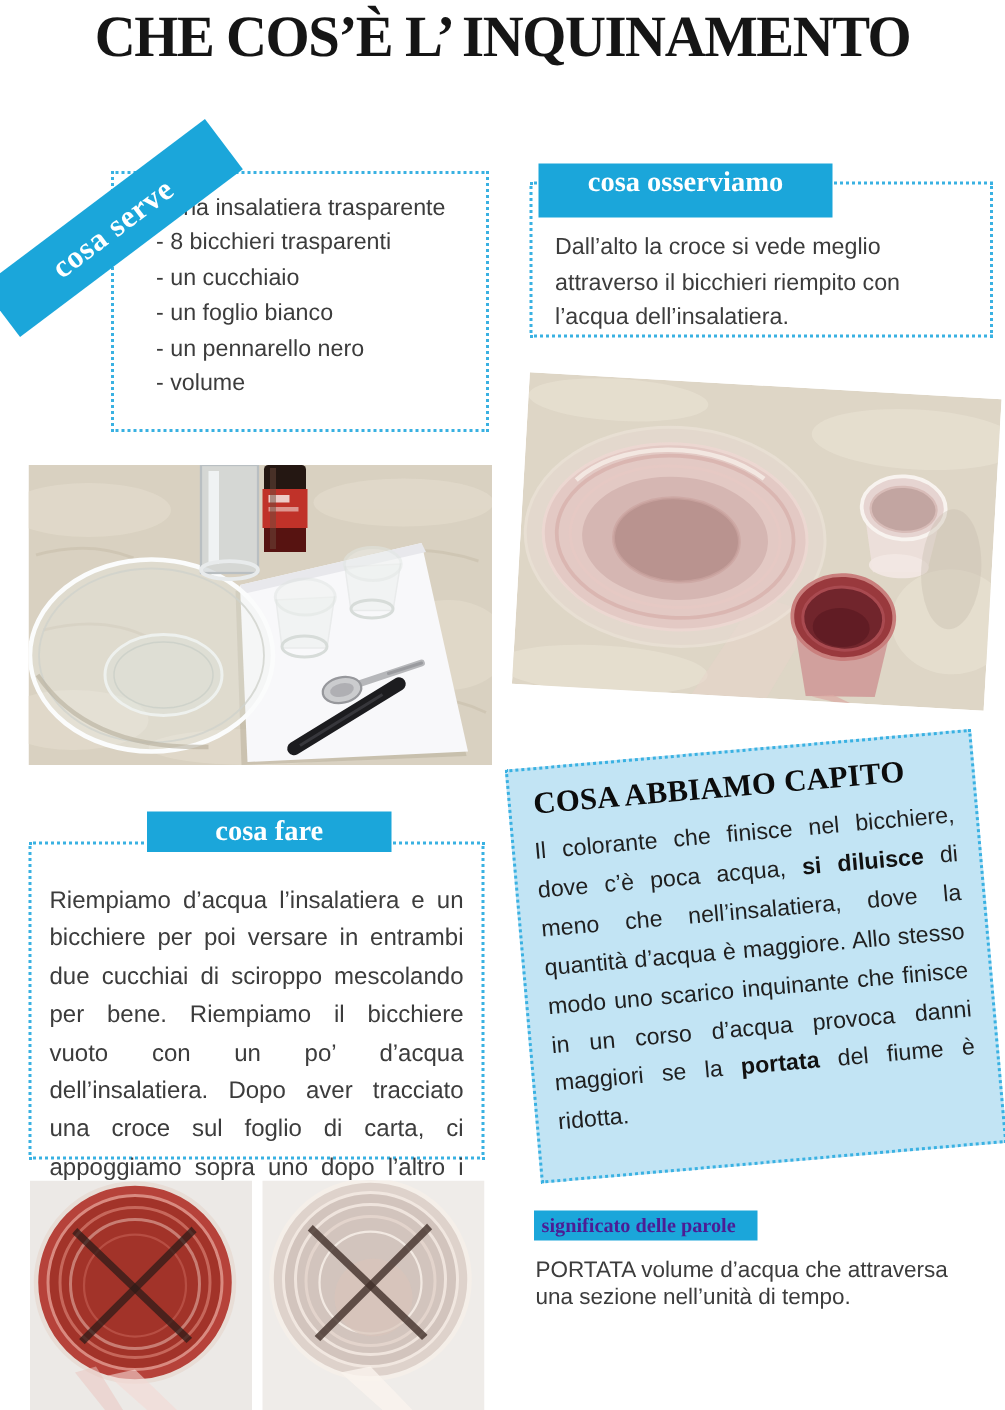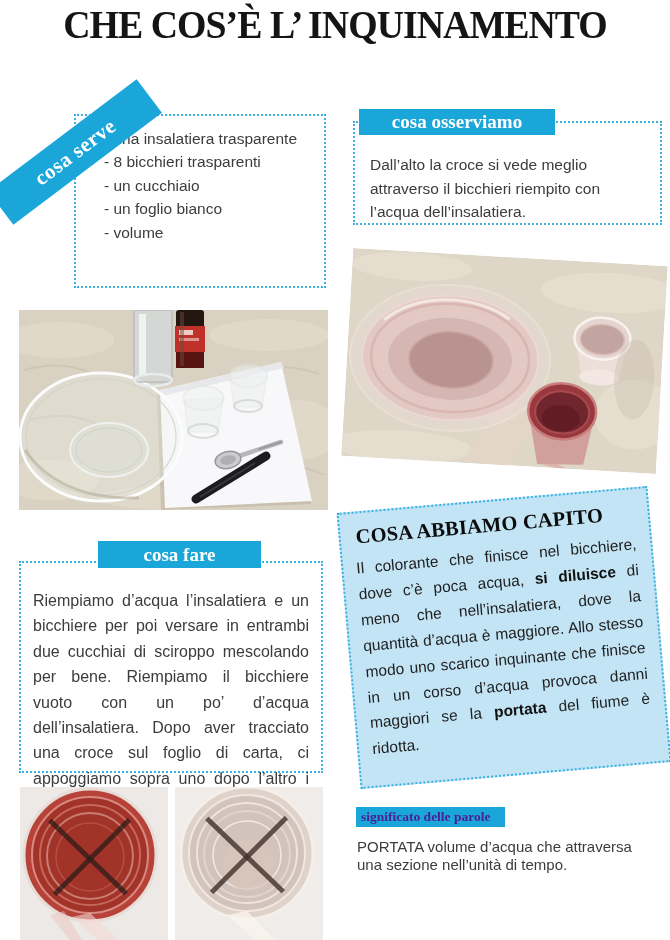--- a/index.html
+++ b/index.html
@@ -10,21 +10,21 @@
   .page-title {
     position:absolute; top:2px; left:0; width:670px; text-align:center;
     font-family:"Liberation Serif", serif; font-weight:bold; font-size:39px;
     color:#151515; letter-spacing:-1px; transform:scaleX(0.97); margin:0;
   }
   .blue-bar {
     position:absolute; background:#1ba6da; color:#ffffff;
     font-family:"Liberation Serif", serif; font-weight:bold; font-size:19px;
     text-align:center; z-index:3;
   }
-  #osserviamo-header { left:359px; top:109px; width:196px; height:26px; line-height:26px; }
+  #osserviamo-header { left:359px; top:109px; width:196px; height:36px; line-height:26px; }
   #fare-header      { left:98px;  top:541px; width:163px; height:27px; line-height:27px; }
   .dotted-box { position:absolute; border:2px dotted #39b1e2; box-sizing:border-box; background:#ffffff; }
   #serve-box { left:74px; top:114px; width:252px; height:174px; padding:11px 0 0 28px; }
   #serve-box ul { margin:0; padding:0; list-style:none; }
   #serve-box li { font-size:15.5px; line-height:23.4px; color:#3c3c3c; white-space:nowrap; }
   #osserviamo-box { left:353px; top:121px; width:309px; height:104px; padding:30px 12px 0 15px; z-index:2; }
   #osserviamo-box p { margin:0; font-size:15.5px; line-height:23.5px; color:#3c3c3c; }
   #fare-box { left:19px; top:561px; width:304px; height:212px; padding:25px 12px 0 12px; }
   #fare-box p { margin:0; font-size:16px; line-height:25.4px; color:#3c3c3c; text-align:justify; }
   .ribbon {
@@ -67,20 +67,21 @@
 
   <div class="ribbon">
     <span>cosa serve</span>
   </div>
   <div class="dotted-box" id="serve-box">
     <ul>
       <li>- una insalatiera trasparente</li>
       <li>- 8 bicchieri trasparenti</li>
       <li>- un cucchiaio</li>
       <li>- un foglio bianco</li>
+      <li>- un pennarello nero</li>
       <li>- volume</li>
     </ul>
   </div>
 
   <div class="blue-bar" id="osserviamo-header">cosa osserviamo</div>
   <div class="dotted-box" id="osserviamo-box">
     <p>Dall’alto la croce si vede meglio attraverso il bicchieri riempito con l’acqua dell’insalatiera.</p>
   </div>
 
   <div class="photo" id="photo-materials">

